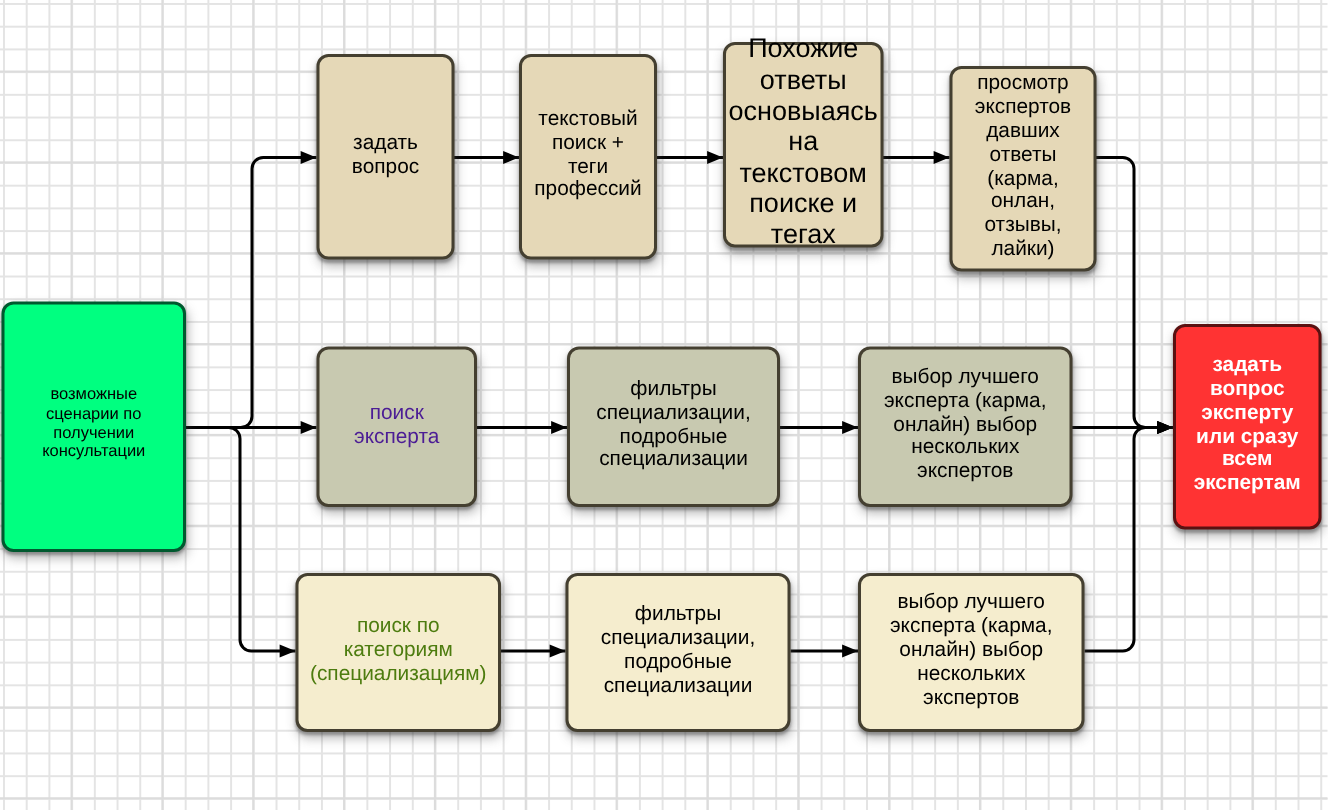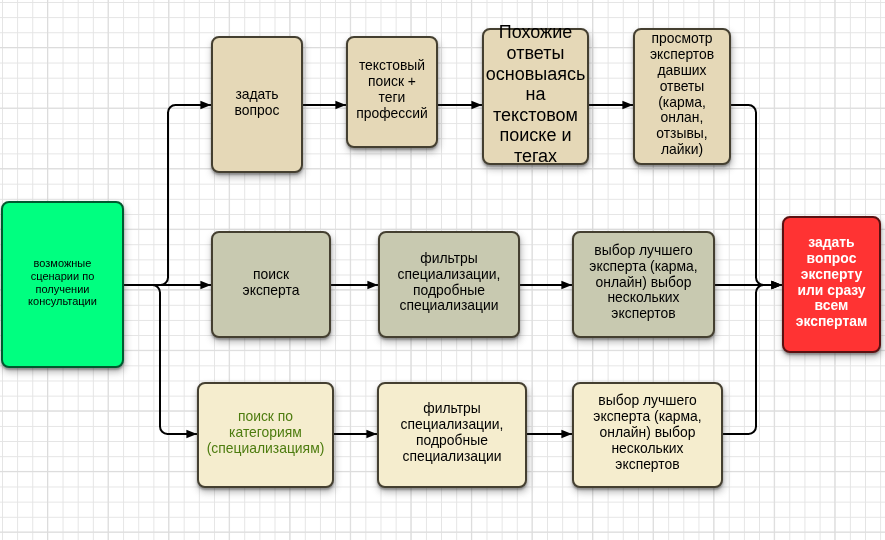--- a/index.html
+++ b/index.html
@@ -83,46 +83,46 @@
     <div class="node" style="left: 1px; top: 201px; width: 123px; height: 167px; background: rgb(0, 255, 128); border: 2px solid rgb(0, 89, 47); color: rgb(0, 0, 0); font-size: 11px; font-weight: normal;">
         <span class="lbl">возможные
 сценарии по
 получении
 консультации</span>
       </div>
     <div class="node" style="left: 211px; top: 36px; width: 92px; height: 137px; background: rgb(229, 216, 183); border: 2px solid rgb(68, 63, 48); color: rgb(0, 0, 0); font-size: 13.9px; font-weight: normal;">
         <span class="lbl">задать
 вопрос</span>
       </div>
-    <div class="node" style="left: 346px; top: 36px; width: 92px; height: 112px; background: rgb(229, 216, 183); border: 2px solid rgb(68, 63, 48); color: rgb(0, 0, 0); font-size: 13.9px; font-weight: normal;">
+    <div class="node" style="left: 346px; top: 36px; width: 92px; height: 137px; background: rgb(229, 216, 183); border: 2px solid rgb(68, 63, 48); color: rgb(0, 0, 0); font-size: 13.9px; font-weight: normal;">
         <span class="lbl">текстовый
 поиск +
 теги
 профессий</span>
       </div>
     <div class="node" style="left: 482px; top: 28px; width: 107px; height: 137px; background: rgb(229, 216, 183); border: 2px solid rgb(68, 63, 48); color: rgb(0, 0, 0); font-size: 18px; font-weight: normal;">
         <span class="lbl">Похожие
 ответы
 основыаясь
 на
 текстовом
 поиске и
 тегах</span>
       </div>
-    <div class="node" style="left: 633px; top: 28px; width: 98px; height: 137px; background: rgb(229, 216, 183); border: 2px solid rgb(68, 63, 48); color: rgb(0, 0, 0); font-size: 13.9px; font-weight: normal;">
+    <div class="node" style="left: 633px; top: 44px; width: 98px; height: 137px; background: rgb(229, 216, 183); border: 2px solid rgb(68, 63, 48); color: rgb(0, 0, 0); font-size: 13.9px; font-weight: normal;">
         <span class="lbl">просмотр
 экспертов
 давших
 ответы
 (карма,
 онлан,
 отзывы,
 лайки)</span>
       </div>
-    <div class="node" style="left: 211px; top: 231px; width: 120px; height: 107px; background: rgb(200, 201, 176); border: 2px solid rgb(68, 63, 48); color: #000000; font-size: 13.9px; font-weight: normal;">
+    <div class="node" style="left: 211px; top: 231px; width: 107px; height: 107px; background: rgb(200, 201, 176); border: 2px solid rgb(68, 63, 48); color: #4c1d95; font-size: 13.9px; font-weight: normal;">
         <span class="lbl">поиск
 эксперта</span>
       </div>
     <div class="node" style="left: 378px; top: 231px; width: 142px; height: 107px; background: rgb(200, 201, 176); border: 2px solid rgb(68, 63, 48); color: rgb(0, 0, 0); font-size: 13.9px; font-weight: normal;">
         <span class="lbl">фильтры
 специализации,
 подробные
 специализации</span>
       </div>
     <div class="node" style="left: 572px; top: 231px; width: 143px; height: 107px; background: rgb(200, 201, 176); border: 2px solid rgb(68, 63, 48); color: rgb(0, 0, 0); font-size: 13.9px; font-weight: normal;">

